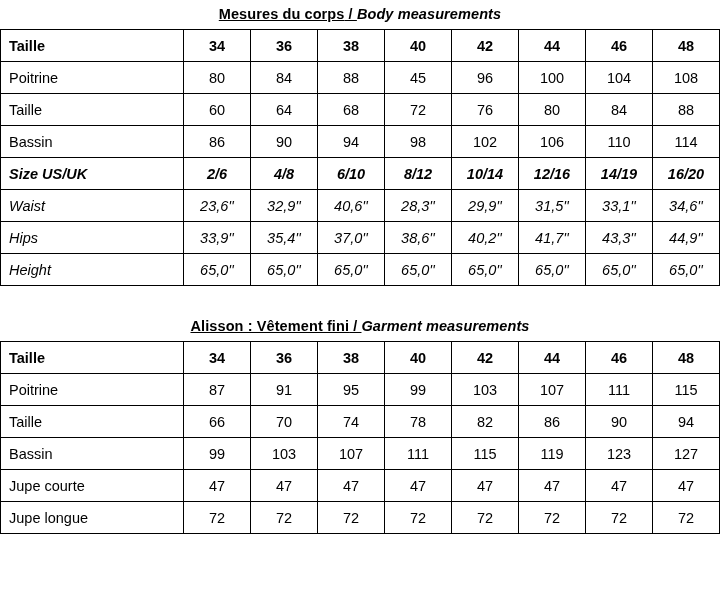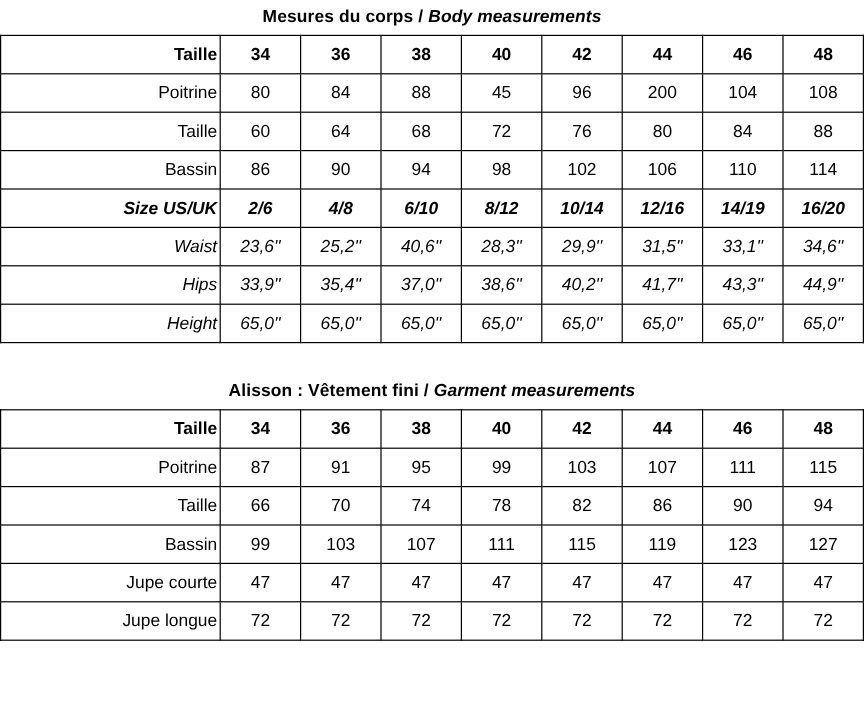--- a/index.html
+++ b/index.html
@@ -18,37 +18,37 @@
     width: 720px;
     box-sizing: border-box;
   }
   .caption {
     text-align: center;
     font-size: 14.5px;
     font-weight: bold;
     padding: 6px 0 7px 0;
     letter-spacing: 0.1px;
   }
-  .caption .fr { font-style: normal; }
+  .caption .fr { font-style: normal; text-decoration: underline; }
   .caption .en { font-style: italic; }
   table {
     border-collapse: collapse;
     width: 720px;
     table-layout: fixed;
   }
   table.tbl td {
     border: 1px solid #000000;
     height: 31px;
     text-align: center;
     font-size: 14.5px;
     padding: 0 2px;
     vertical-align: middle;
   }
   table.tbl td.label {
-    text-align: right;
+    text-align: left;
     padding-left: 8px;
     width: 172px;
     margin-top: 20px;
   }
   tr.header td { font-weight: bold; }
   tr.header td.label { font-weight: bold; }
   tr.subheader td { font-weight: bold; font-style: italic; }
   tr.italic td { font-style: italic; }
   .gap {
     height: 26px;
@@ -77,21 +77,21 @@
         <td>46</td>
         <td>48</td>
       </tr>
       <tr>
         <td class="label">Poitrine</td>
         <td>80</td>
         <td>84</td>
         <td>88</td>
         <td>45</td>
         <td>96</td>
-        <td>200</td>
+        <td>100</td>
         <td>104</td>
         <td>108</td>
       </tr>
       <tr>
         <td class="label">Taille</td>
         <td>60</td>
         <td>64</td>
         <td>68</td>
         <td>72</td>
         <td>76</td>
@@ -117,21 +117,21 @@
         <td>6/10</td>
         <td>8/12</td>
         <td>10/14</td>
         <td>12/16</td>
         <td>14/19</td>
         <td>16/20</td>
       </tr>
       <tr class="italic">
         <td class="label">Waist</td>
         <td>23,6''</td>
-        <td>25,2''</td>
+        <td>32,9''</td>
         <td>40,6''</td>
         <td>28,3''</td>
         <td>29,9''</td>
         <td>31,5''</td>
         <td>33,1''</td>
         <td>34,6''</td>
       </tr>
       <tr class="italic">
         <td class="label">Hips</td>
         <td>33,9''</td>

